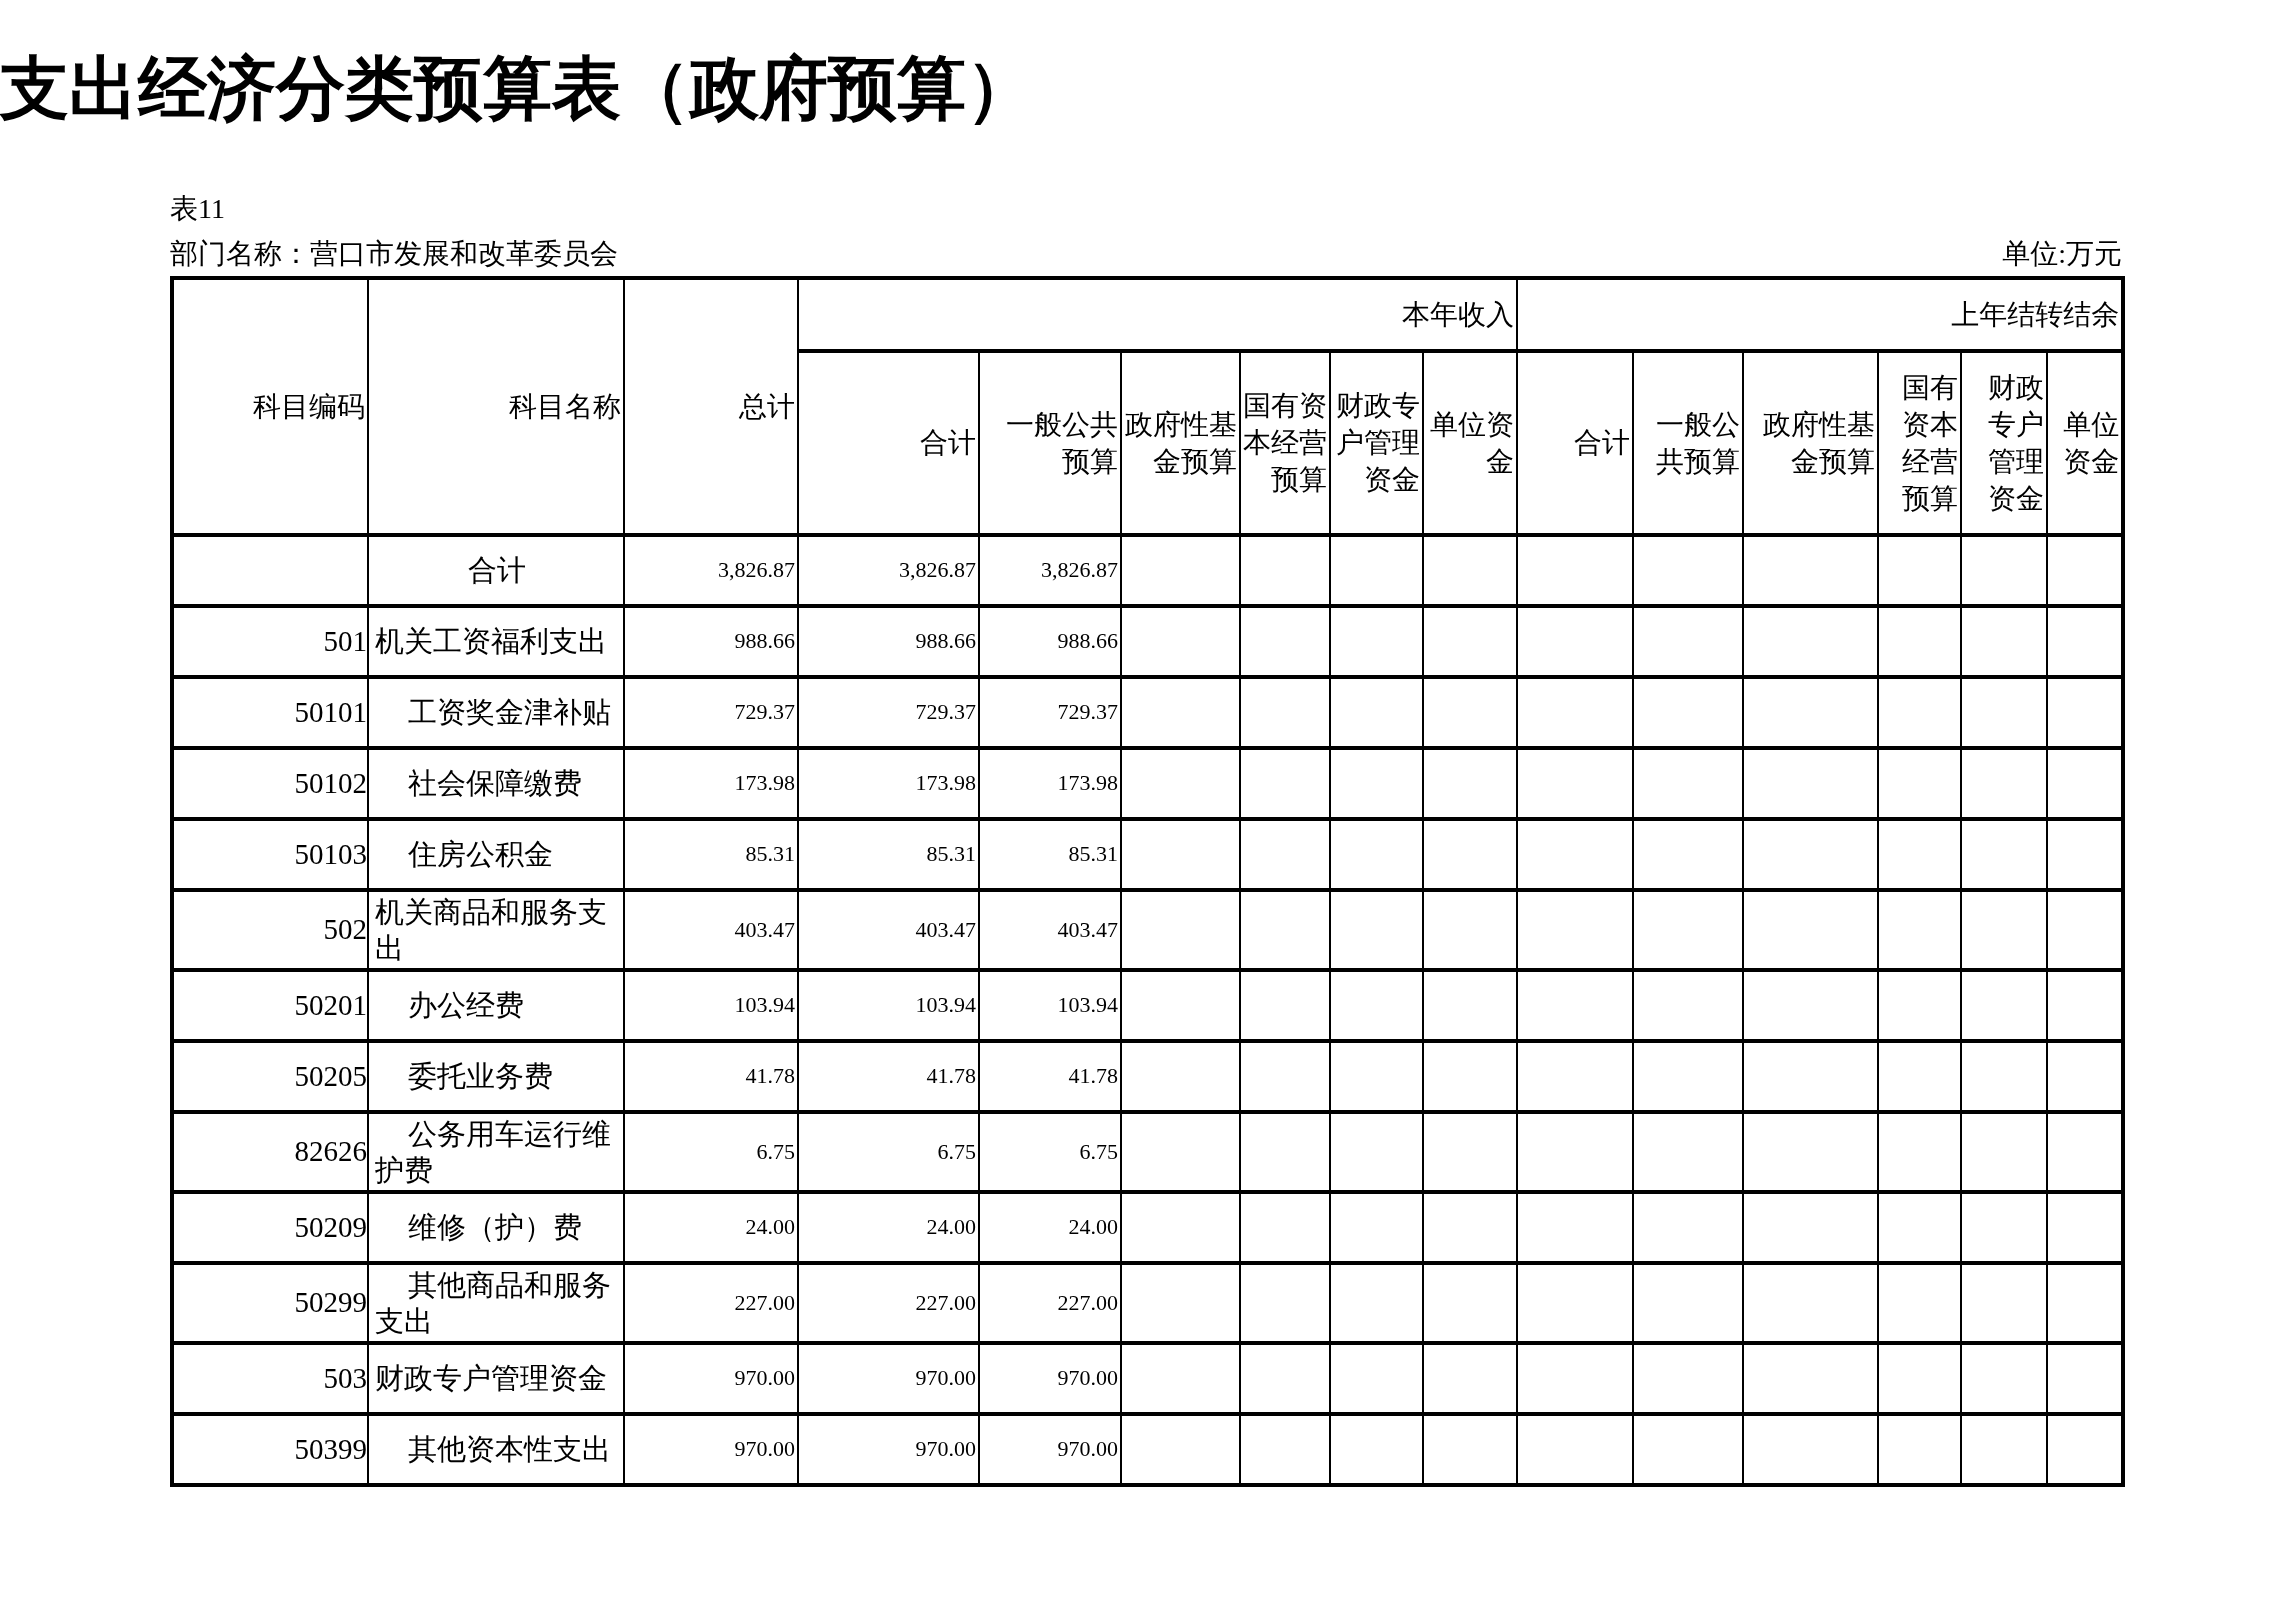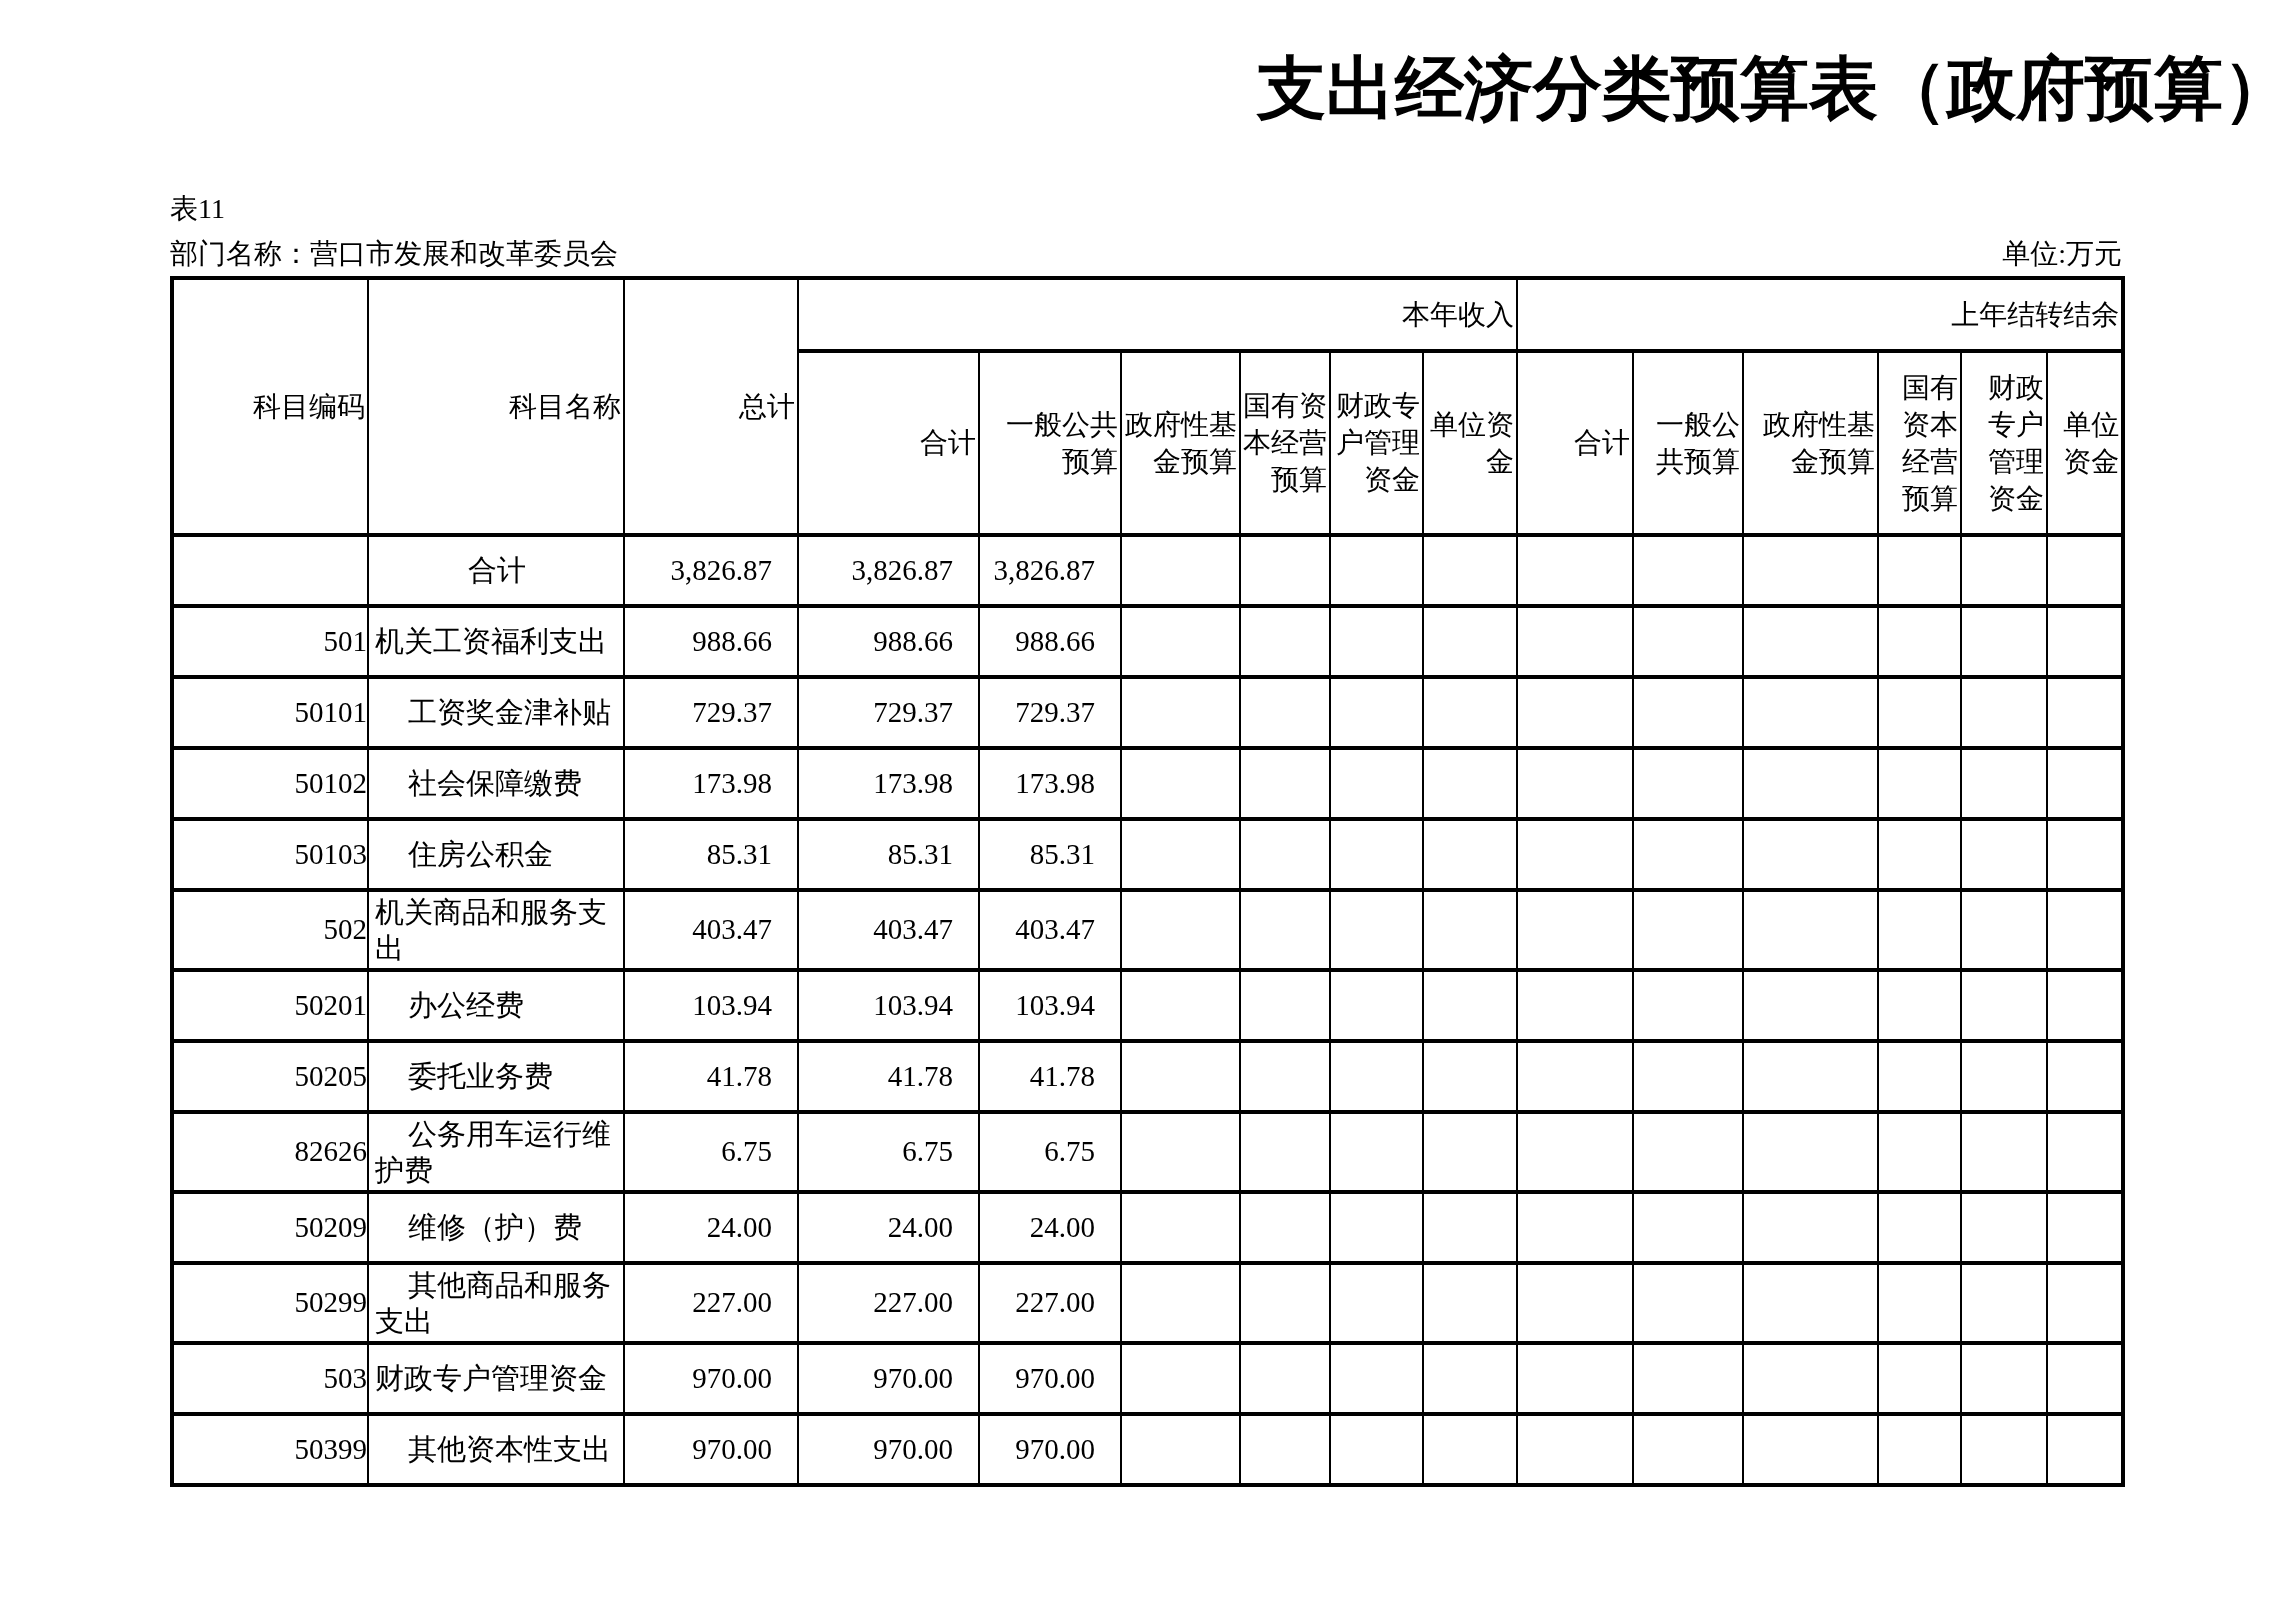--- a/index.html
+++ b/index.html
@@ -8,21 +8,21 @@
     width: 2292px;
     height: 1620px;
     background: #ffffff;
     color: #000000;
     font-family: "Liberation Serif", "DejaVu Serif", serif;
   }
   .page { position: relative; width: 2292px; height: 1620px; overflow: hidden; }
 
   .doc-title {
     margin-top: 47px;
-    text-align: right;
+    text-align: left;
     font-size: 69px;
     font-weight: bold;
     line-height: 84px;
   }
 
   .content { width: 1952px; margin: 4px auto; }
 
   .table-no {
     margin-top: 61px;
     font-size: 28px;
@@ -65,21 +65,21 @@
   td.code { font-size: 29px; text-align: right; padding-left: 7.8px; }
   td.code.lvl3 { padding-left: 33px; }
   td.name {
     font-size: 29px;
     text-align: left;
     line-height: 36px;
     padding: 2px 3.9px 2px 5.9px;
   }
   td.name.lvl3 { text-indent: 33px; }
   td.name.center { text-align: center; text-indent: 0; }
-  td.num { font-size: 29px; text-align: right; padding-right: 25px; }
+  td.num { font-size: 22px; text-align: right; padding-right: 2px; }
   td.empty { }
 </style>
 </head>
 <body>
 
 <div class="page">
 
   <div class="doc-title">支出经济分类预算表（政府预算）</div>
 
   <div class="content">

